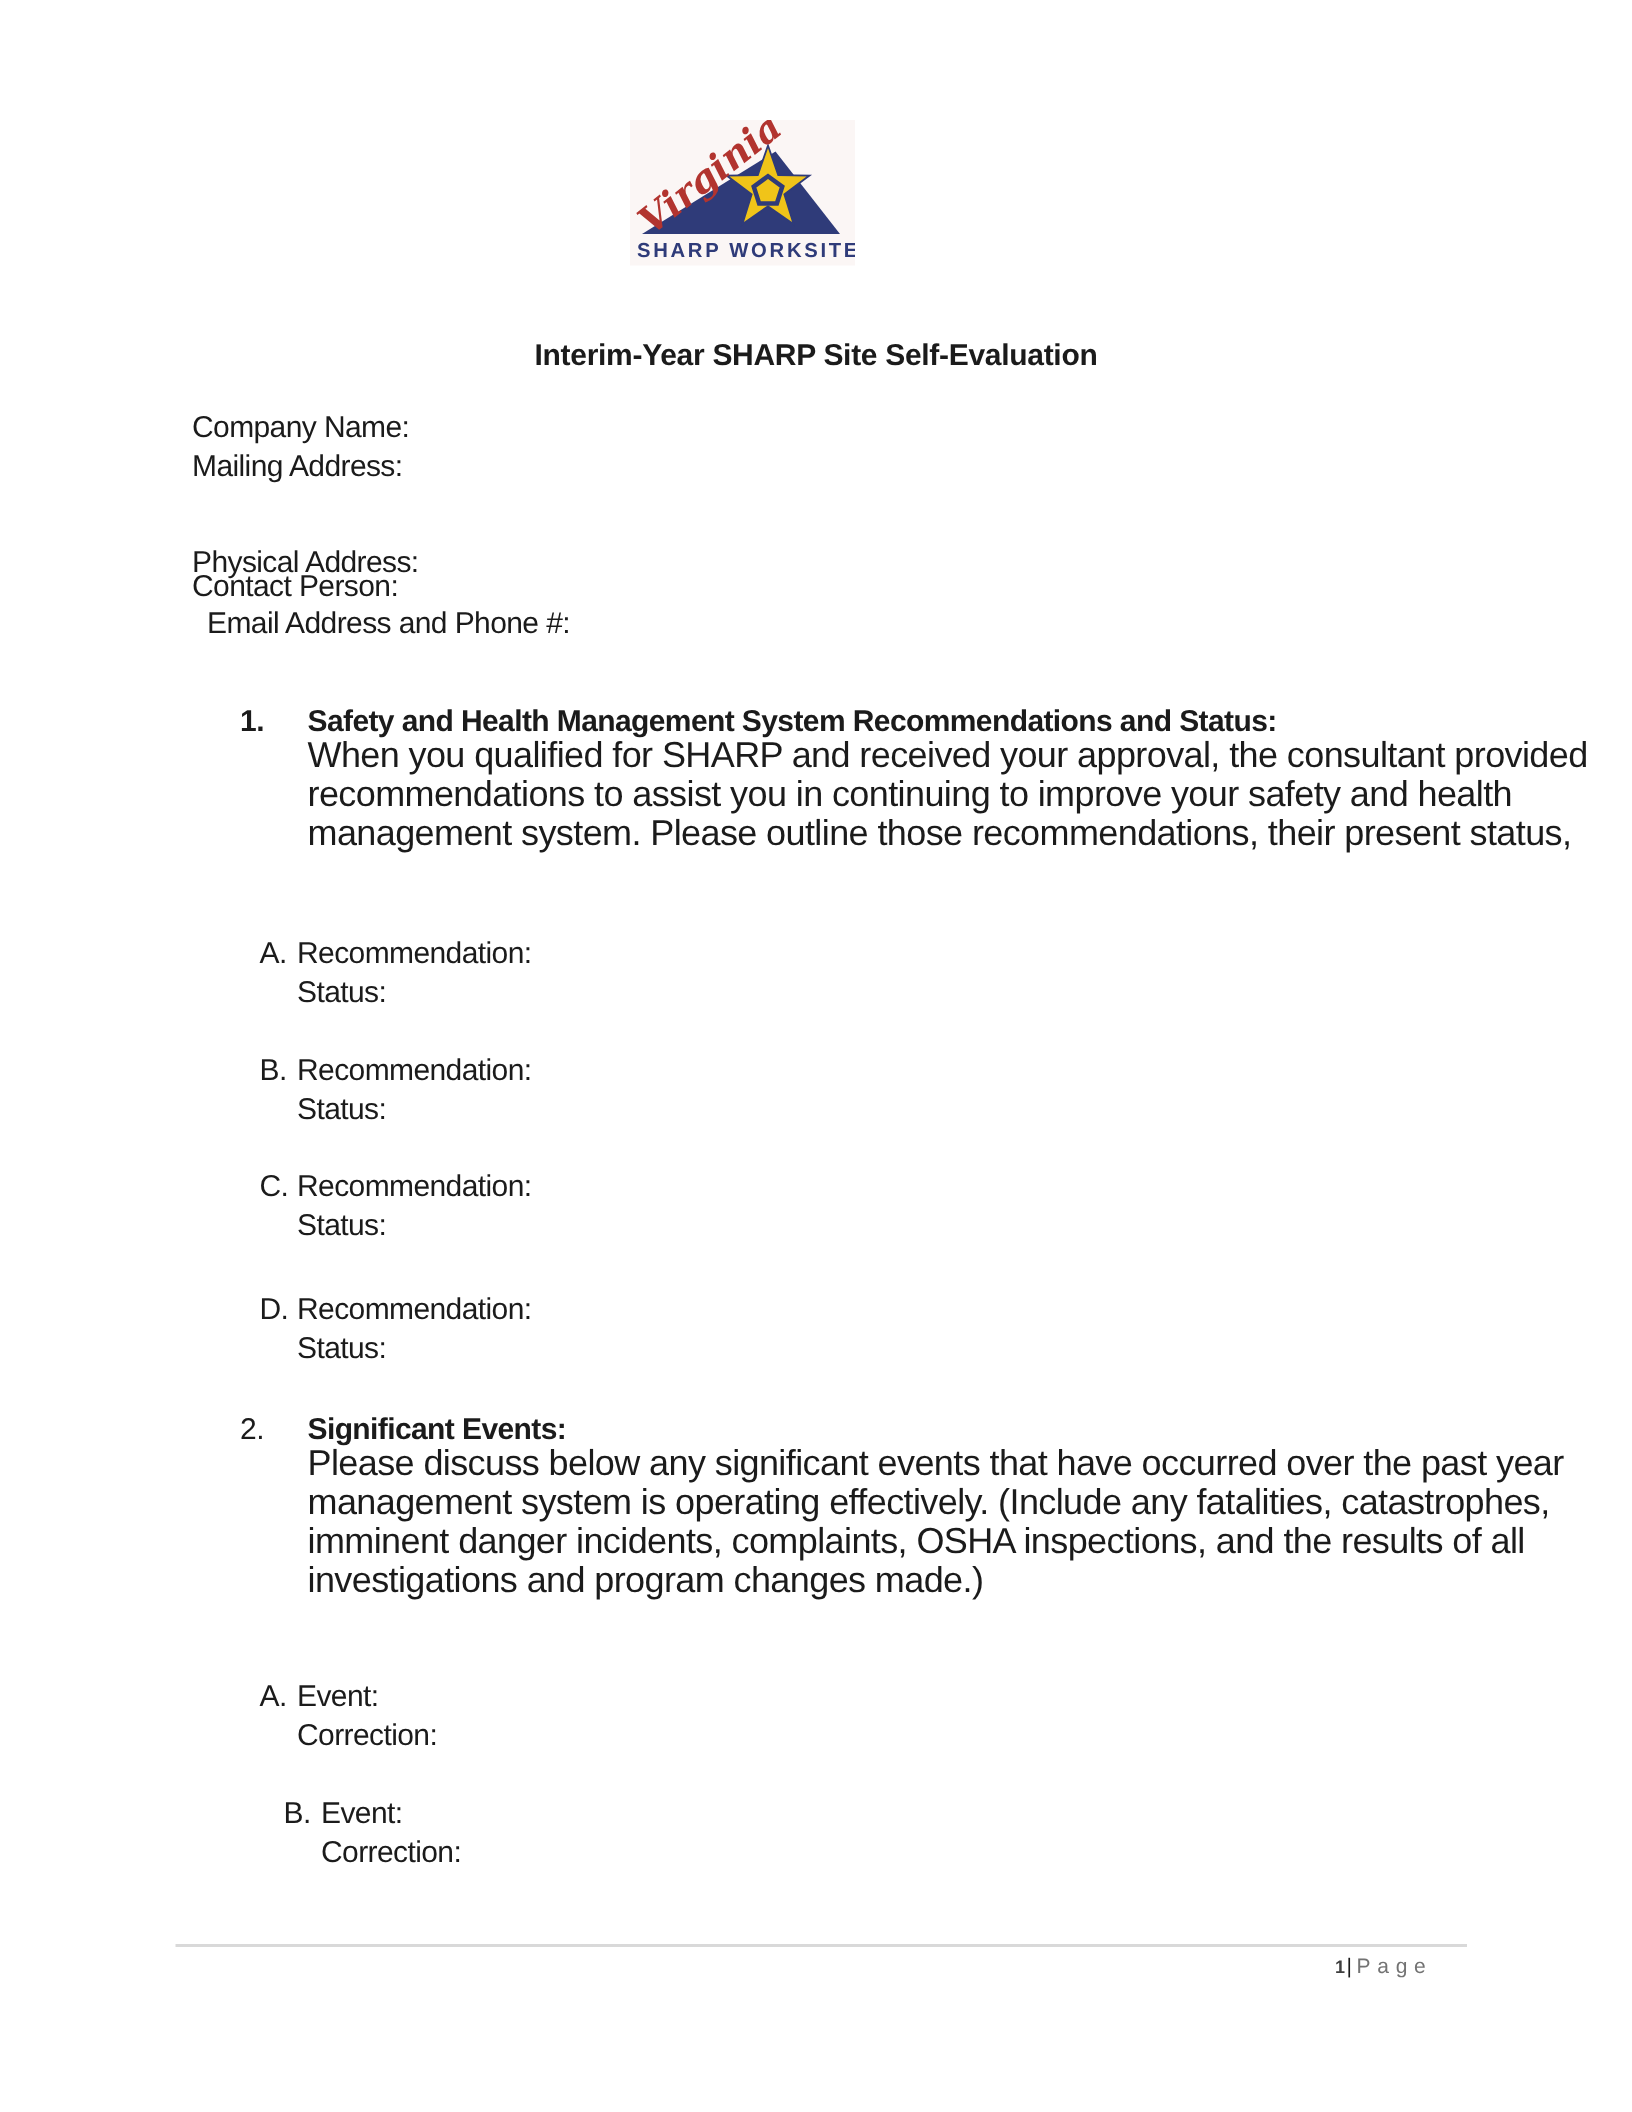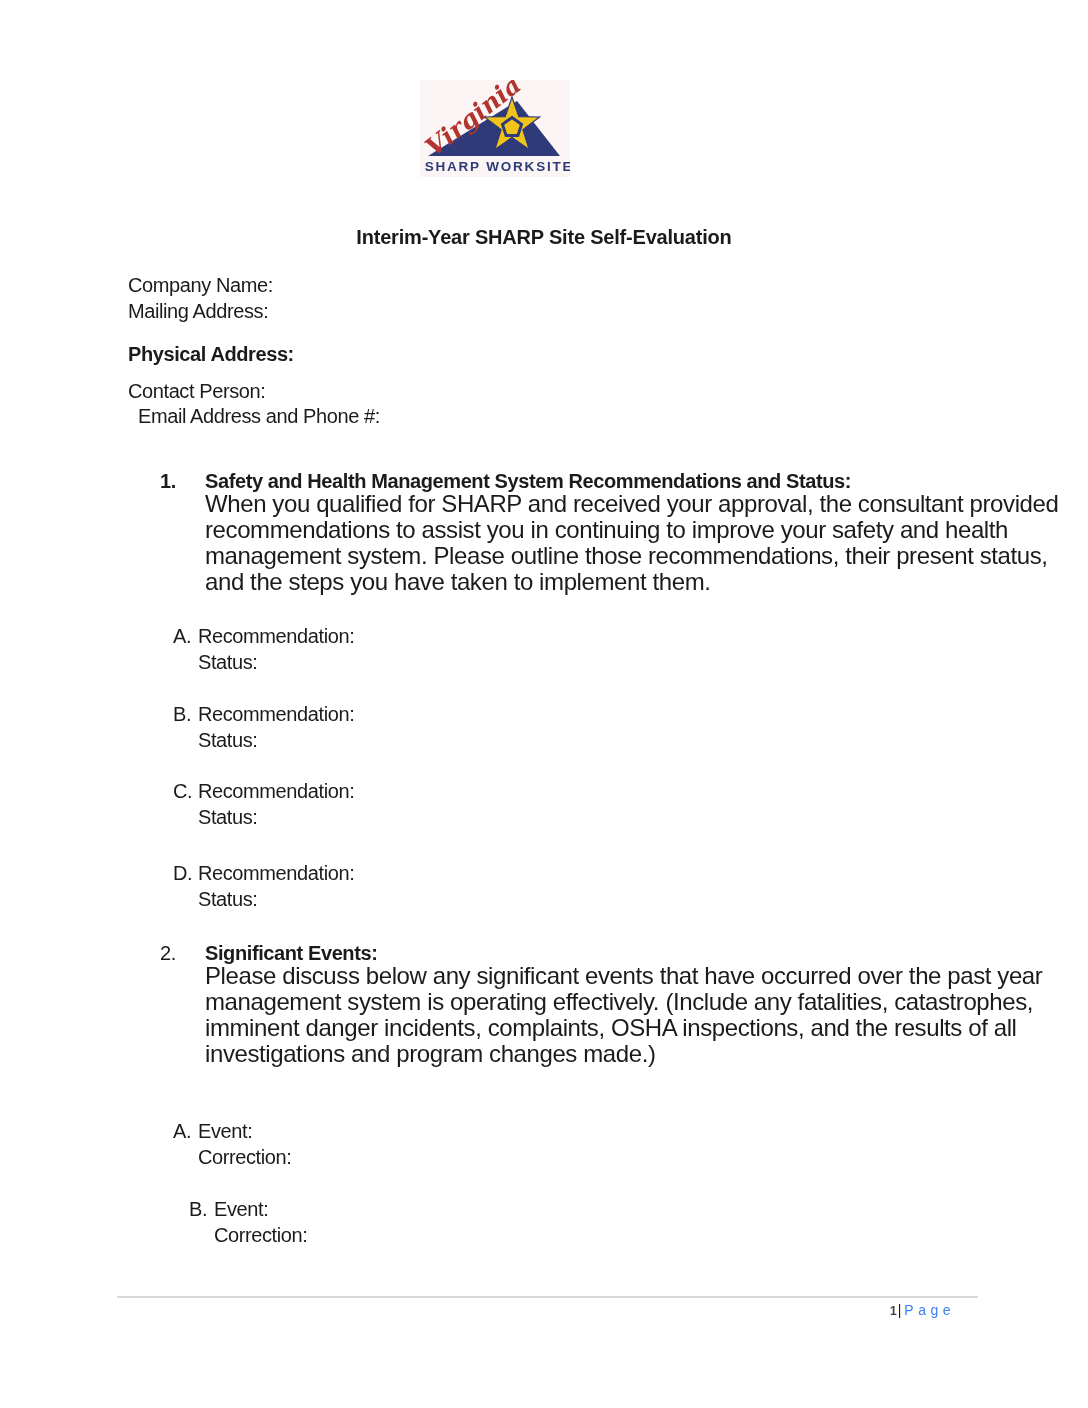--- a/index.html
+++ b/index.html
@@ -39,21 +39,21 @@
   
   .field {
     position: absolute;
     left: 128px;
     font-size: 20px;
     letter-spacing: -0.4px;
     white-space: nowrap;
   }
   .field-company  { top: 274px; }
   .field-mailing  { top: 300px; }
-  .field-physical { top: 343px; font-weight: bold; }
+  .field-physical { top: 364px; }
   .field-contact  { top: 380px; }
   .field-email    { top: 405px; margin-left: 10px; }
 
   
   .section { position: absolute; left: 160px; width: 830px; }
   .section-1 { top: 468px; }
   .section-2 { top: 940px; }
   .sec-head { display: flex; line-height: 26px; font-size: 20px; }
   .sec-num { flex: none; width: 45px; letter-spacing: -0.3px; }
   .sec-num.bold { font-weight: bold; }
@@ -95,21 +95,21 @@
   }
   .footer {
     position: absolute;
     top: 1302px;
     right: 133px;
     font-size: 13px;
     white-space: nowrap;
   }
   .pg-num { font-weight: bold; color: #3f3f3f; font-size: 12px; margin-right: 1px; }
   .pg-sep { color: #1a1a1a; font-size: 14px; }
-  .pg-label { color: #3b82f6; font-size: 14px; letter-spacing: 4.5px; margin-left: 3px; }
+  .pg-label { color: #737373; font-size: 14px; letter-spacing: 4.5px; margin-left: 3px; }
 </style>
 </head>
 <body>
 
 <div class="page">
 
   <div class="logo-box">
     <svg viewBox="0 0 150 97" width="150" height="97">
       <polygon points="8,76 97,21 140,76" fill="#2f3b79"></polygon>
       <polygon points="92,17 98.8,36.7 119.6,37 102.9,49.6 109.1,69.5 92,57.5 74.9,69.5 81.1,49.6 64.4,37 85.2,36.7" fill="#f0c419" stroke="#2f3b79" stroke-width="1.2"></polygon>
@@ -129,21 +129,20 @@
 
   <div class="section section-1">
     <div class="sec-head">
       <span class="sec-num bold">1.</span>
       <span class="sec-heading">Safety and Health Management System Recommendations and Status:</span>
     </div>
     <div class="sec-body">
       <div class="sec-body-line">When you qualified for SHARP and received your approval, the consultant provided</div>
       <div class="sec-body-line">recommendations to assist you in continuing to improve your safety and health</div>
       <div class="sec-body-line">management system.  Please outline those recommendations, their present status,</div>
-      <div class="sec-body-line">and the steps you have taken to implement them.</div>
     </div>
   </div>
 
   <div class="pair pair-1a">
     <div class="pair-l1"><span class="letter">A.</span><span>Recommendation:</span></div>
     <div class="pair-l2">Status:</div>
   </div>
   <div class="pair pair-1b">
     <div class="pair-l1"><span class="letter">B.</span><span>Recommendation:</span></div>
     <div class="pair-l2">Status:</div>

